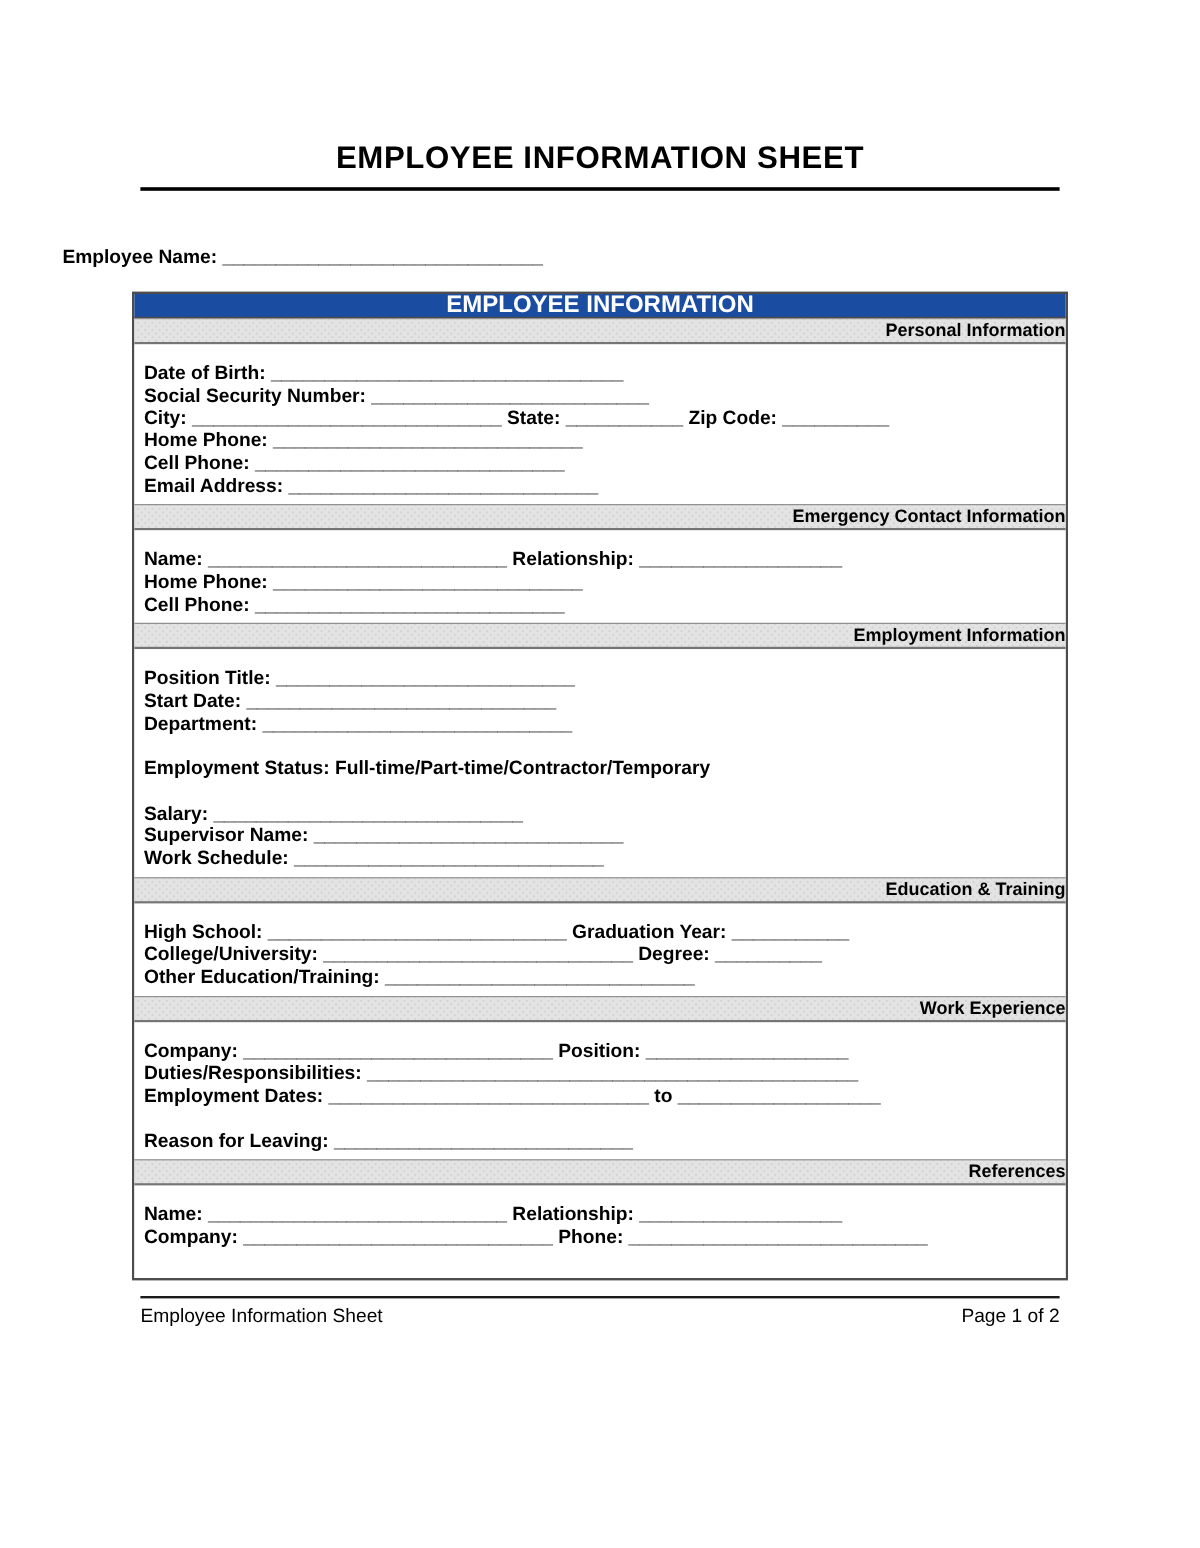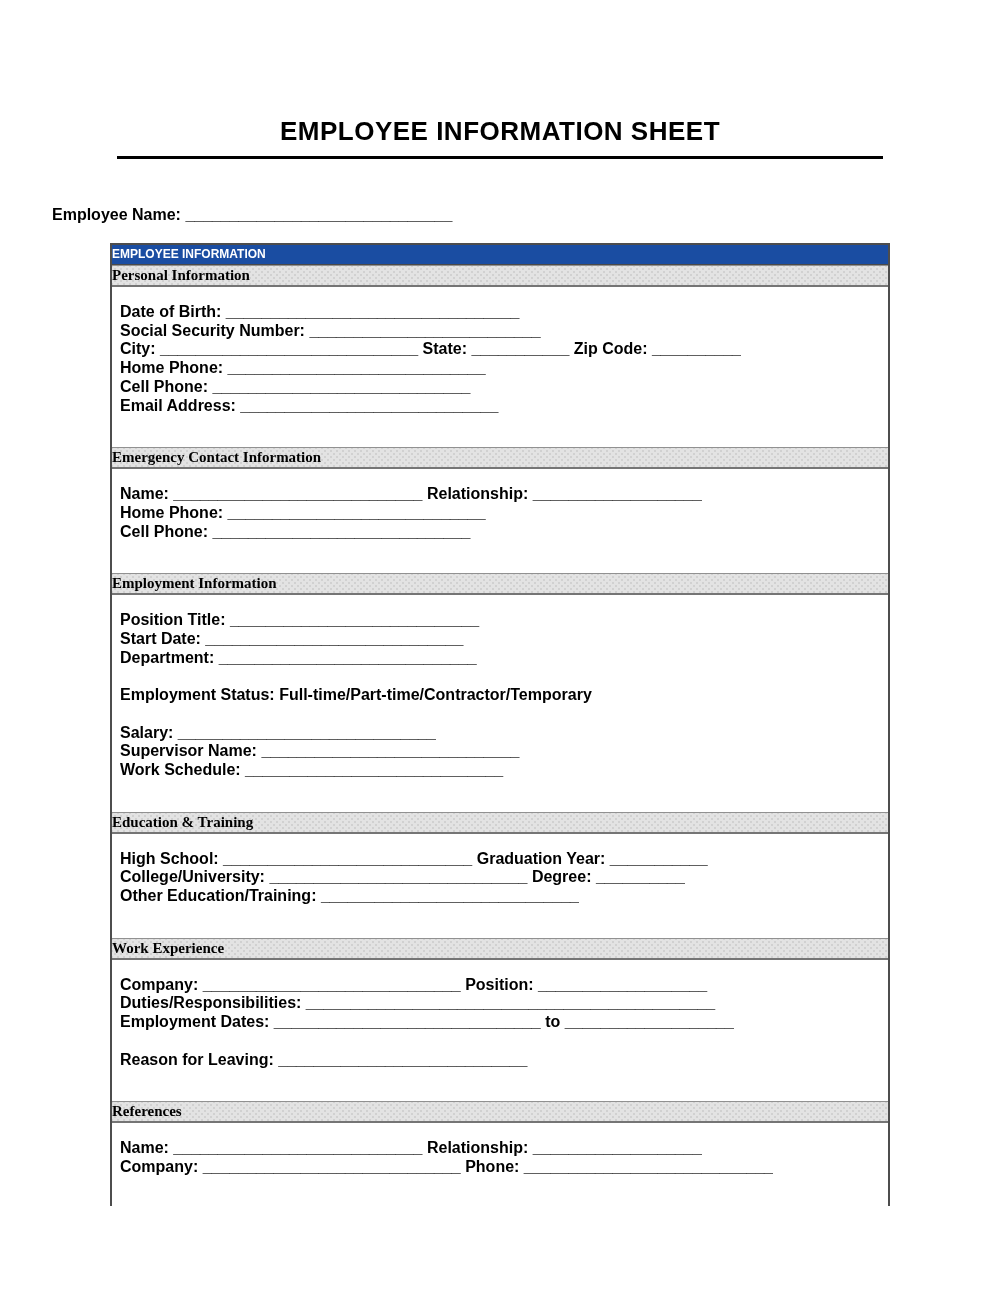--- a/index.html
+++ b/index.html
@@ -39,43 +39,43 @@
     width: 780px;
     box-sizing: border-box;
     border: 2px solid #4d4d4d;
     background: #ffffff;
   }
   .tbl-header {
     height: 19px;
     line-height: 19px;
     background: #1a4da2;
     color: #ffffff;
-    font-size: 12px;
+    font-size: 20px;
     font-weight: bold;
+    text-align: center;
     border-bottom: 1px solid #4a4a4a;
   }
   .section-header {
     height: 19px;
     line-height: 19px;
     font-size: 15px;
     font-weight: bold;
-    text-align: left;
+    text-align: right;
     color: #000000;
     background-color: #e3e3e3;
     background-image:
       radial-gradient(#d1d1d1 1px, rgba(0,0,0,0) 1.15px),
       radial-gradient(#d1d1d1 1px, rgba(0,0,0,0) 1.15px);
     background-size: 6px 6px;
     background-position: 0 0, 3px 3px;
     border-top: 1px solid #919191;
     border-bottom: 2px solid #757575;
-    font-family: Liberation Serif, serif;
   }
   .section-body {
-    padding: 16px 8px 32px 8px;
+    padding: 16px 8px 5px 8px;
     background: #ffffff;
   }
   .form-line {
     font-size: 16px;
     line-height: 18.7px;
     min-height: 18.7px;
     font-weight: bold;
     white-space: nowrap;
   }
   .footer-rule {

